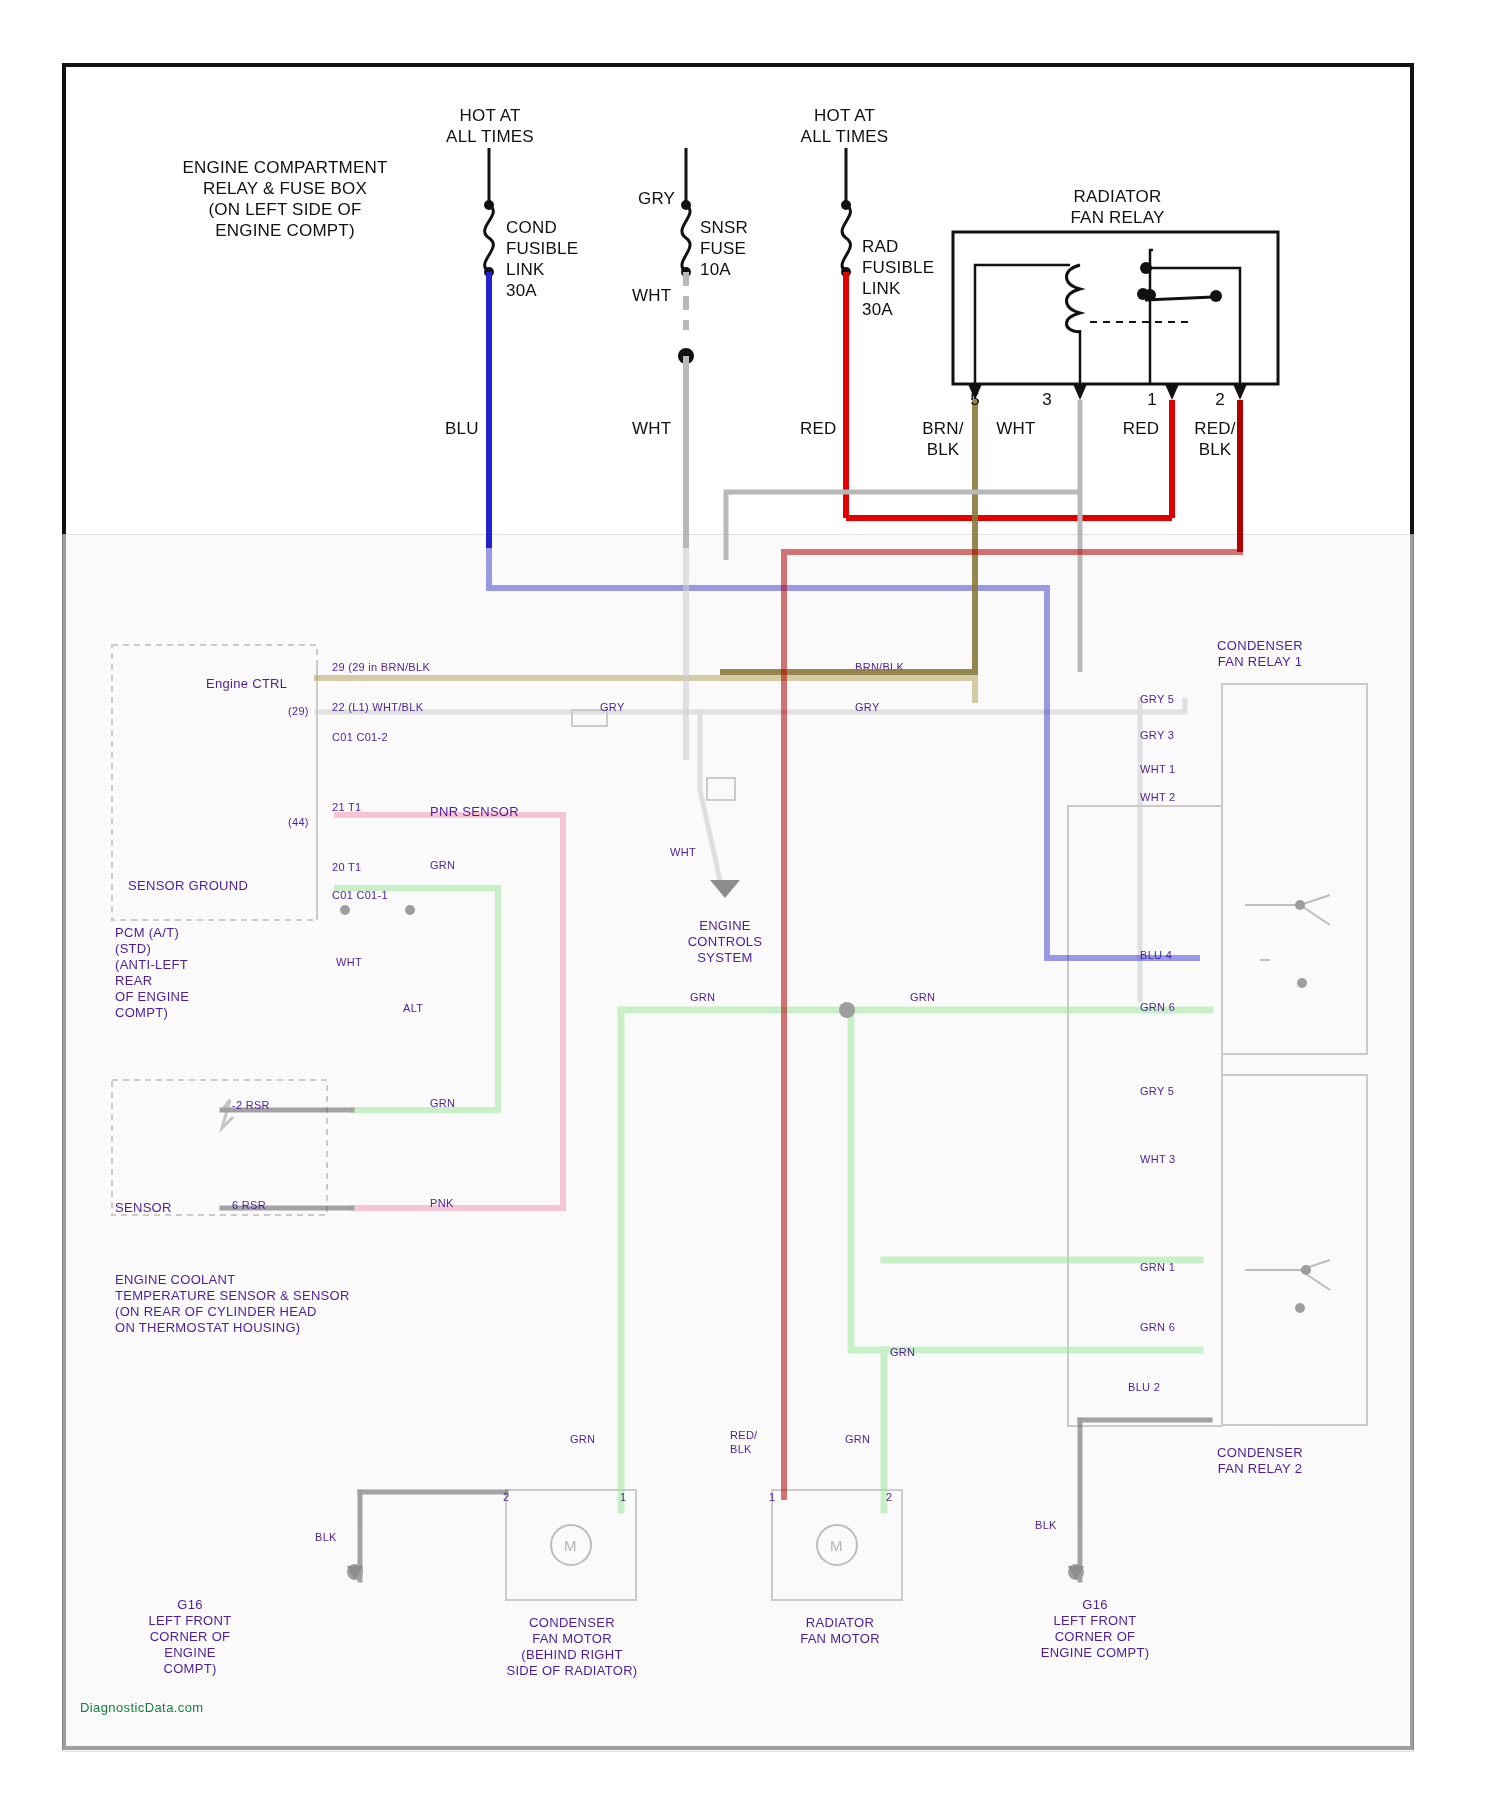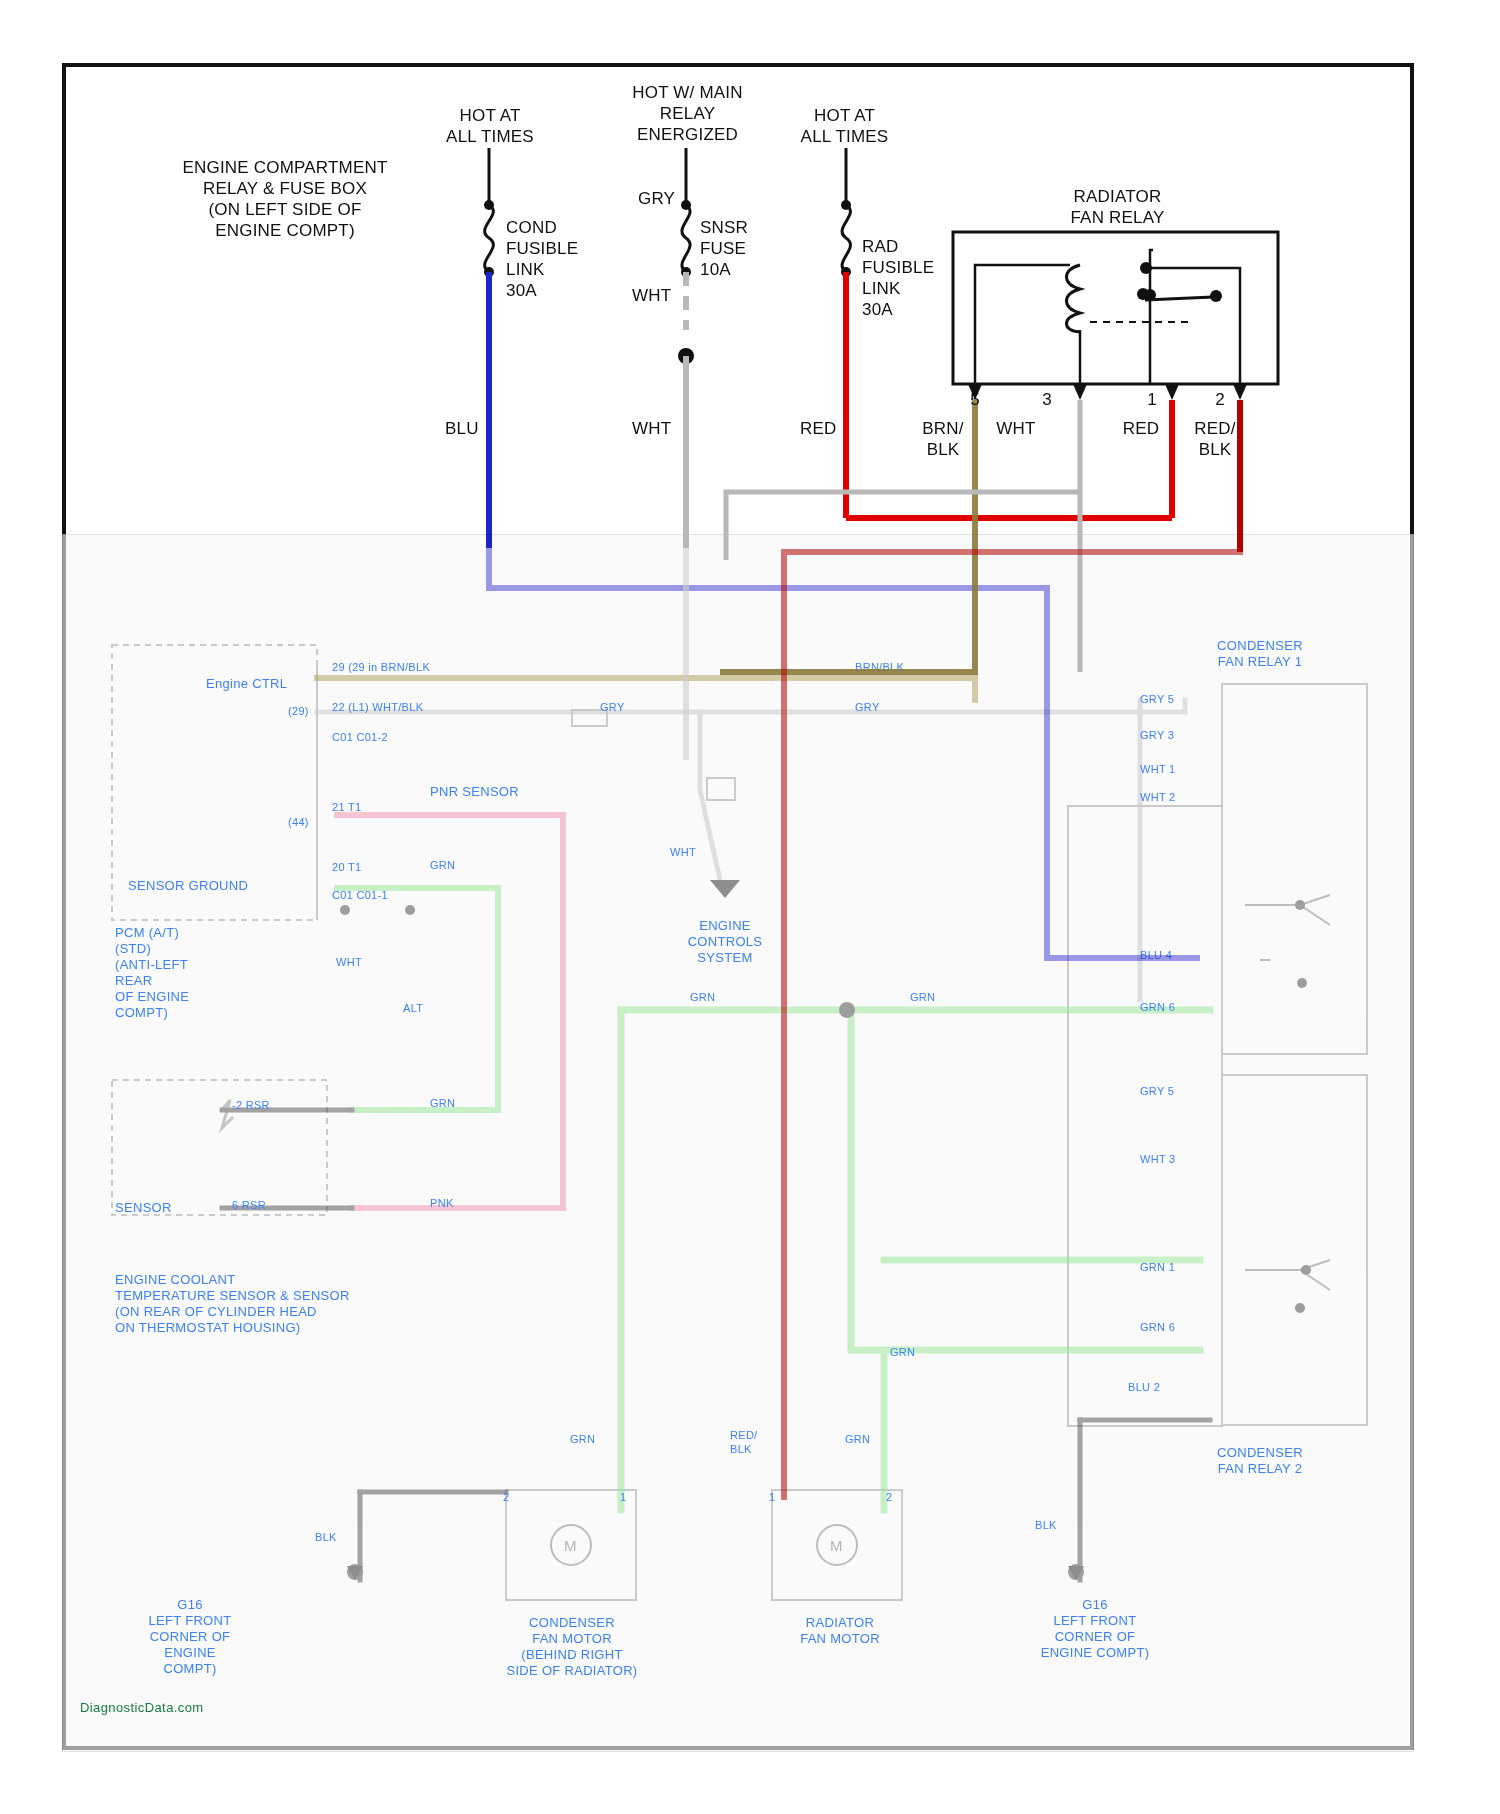--- a/index.html
+++ b/index.html
@@ -57,21 +57,21 @@
     left: 80px;
     top: 1700px;
     font-size: 13px;
     color: #15803d;
     letter-spacing: 0.4px;
   }
   .faded-text {
     position: absolute;
     font-size: 13px;
     line-height: 16px;
-    color: #3b82f6;
+    color: #4c1d95;
     white-space: pre-line;
     letter-spacing: 0.3px;
   }
   .faded-text.sm { font-size: 11px; line-height: 14px; }
   .faded-text.c { text-align: center; }
 </style>
 </head>
 <body>
 
 <div id="page">
@@ -167,21 +167,21 @@
   </svg>
 
   <div class="faded-text" style="left:206px; top:676px;">Engine CTRL</div>
   <div class="faded-text sm" style="left:332px; top:660px;">29 (29 in  BRN/BLK</div>
   <div class="faded-text sm" style="left:332px; top:700px;">22  (L1)  WHT/BLK</div>
   <div class="faded-text sm" style="left:332px; top:730px;">C01   C01-2</div>
   <div class="faded-text sm" style="left:288px; top:704px;">(29)</div>
   <div class="faded-text sm" style="left:600px; top:700px;">GRY</div>
   <div class="faded-text sm" style="left:855px; top:700px;">GRY</div>
   <div class="faded-text sm" style="left:855px; top:660px;">BRN/BLK</div>
-  <div class="faded-text" style="left:430px; top:784px;text-align:center;">PNR SENSOR</div>
+  <div class="faded-text" style="left:430px; top:804px;text-align:center;">PNR SENSOR</div>
   <div class="faded-text sm" style="left:332px; top:800px;">21   T1</div>
   <div class="faded-text sm" style="left:332px; top:860px;">20    T1</div>
   <div class="faded-text sm" style="left:332px; top:888px;">C01   C01-1</div>
   <div class="faded-text sm" style="left:288px; top:815px;">(44)</div>
   <div class="faded-text sm" style="left:430px; top:858px;">GRN</div>
   <div class="faded-text" style="left:128px; top:878px;">SENSOR GROUND</div>
   <div class="faded-text" style="left:115px; top:925px;">PCM (A/T)
 (STD)
 (ANTI-LEFT
 REAR
@@ -319,23 +319,20 @@
       <path d="M1080 492 L726 492 L726 560" stroke="#b8b8b8" stroke-width="5" fill="none"></path>
 
       <path d="M1240 400 L1240 552 L784 552 L784 1500" stroke="#b00000" stroke-width="6" fill="none" opacity="0.55"></path>
       <path d="M1240 400 L1240 552" stroke="#b00000" stroke-width="6" fill="none"></path>
     </g>
   </svg>
 
   <div class="lbl" style="left:410px; top:105px; width:160px;">HOT AT
 ALL TIMES</div>
 
-  <div class="lbl" style="left:600px; top:82px; width:175px;">HOT W/ MAIN
-RELAY
-ENERGIZED</div>
 
   <div class="lbl" style="left:762px; top:105px; width:165px;">HOT AT
 ALL TIMES</div>
 
   <div class="lbl" style="left:155px; top:157px; width:260px;">ENGINE COMPARTMENT
 RELAY &amp; FUSE BOX
 (ON LEFT SIDE OF
 ENGINE COMPT)</div>
 
   <div class="lbl" style="left:1030px; top:186px; width:175px;">RADIATOR

